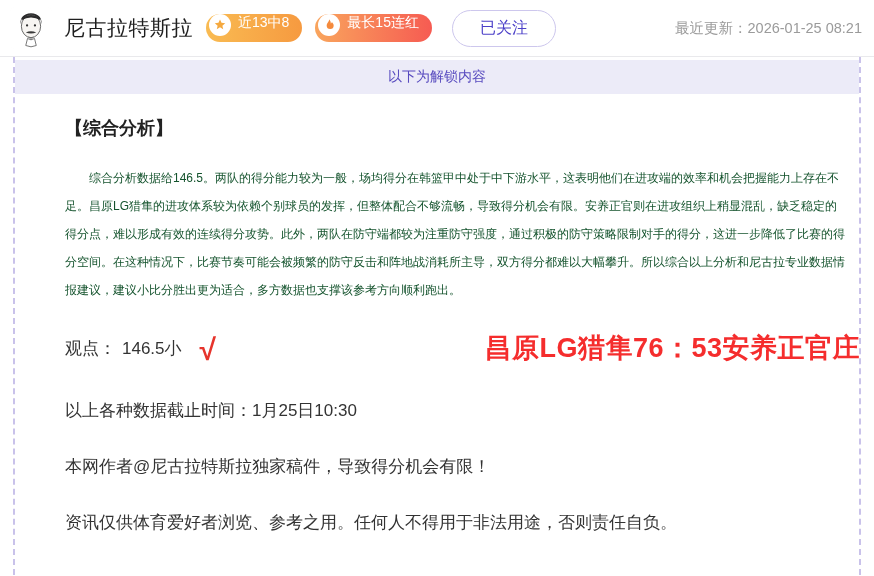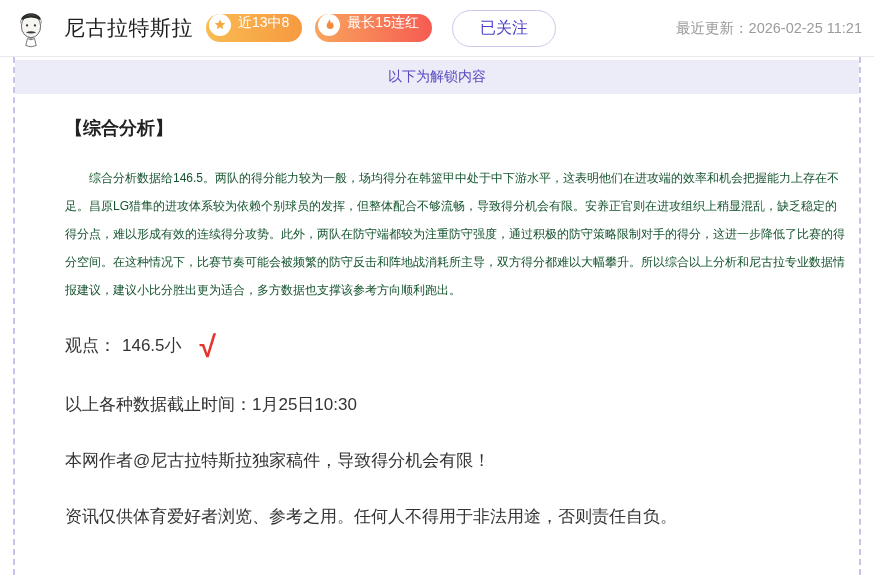--- a/index.html
+++ b/index.html
@@ -174,34 +174,35 @@
       <svg viewBox="0 0 24 24" width="14" height="14">
         <path d="M12 2c1 4-4 6-4 11a6 6 0 0 0 12 0c0-3-2-4.5-3-6-.3 1.5-1 2.3-2 2.5C15.5 7 14 4 12 2z" fill="#f58a3c"></path>
       </svg>
     </span>
     <span>最长15连红</span>
   </div>
 
   <button class="follow-btn">已关注</button>
 
   <div class="updated">
-    <span>最近更新：</span><span>2026-02-25 11:21</span>
+    <span>最近更新：</span><span>2026-01-25 08:21</span>
   </div>
 </div>
 
 <div class="panel">
   <div class="unlock-bar">以下为解锁内容</div>
 
   <div class="article">
     <div class="article-heading">【综合分析】</div>
 
     <p class="analysis">综合分析数据给146.5。两队的得分能力较为一般，场均得分在韩篮甲中处于中下游水平，这表明他们在进攻端的效率和机会把握能力上存在不足。昌原LG猎隼的进攻体系较为依赖个别球员的发挥，但整体配合不够流畅，导致得分机会有限。安养正官则在进攻组织上稍显混乱，缺乏稳定的得分点，难以形成有效的连续得分攻势。此外，两队在防守端都较为注重防守强度，通过积极的防守策略限制对手的得分，这进一步降低了比赛的得分空间。在这种情况下，比赛节奏可能会被频繁的防守反击和阵地战消耗所主导，双方得分都难以大幅攀升。所以综合以上分析和尼古拉专业数据情报建议，建议小比分胜出更为适合，多方数据也支撑该参考方向顺利跑出。</p>
 
     <div class="viewpoint-row">
       <span class="viewpoint-text"><span>观点：</span><span class="vp-value">146.5小</span></span>
       <span class="check-mark">√</span>
+      <span class="result-score">昌原LG猎隼76：53安养正官庄</span>
     </div>
 
     <div class="meta-line">以上各种数据截止时间：1月25日10:30</div>
     <div class="meta-line">本网作者@尼古拉特斯拉独家稿件，导致得分机会有限！</div>
     <div class="meta-line">资讯仅供体育爱好者浏览、参考之用。任何人不得用于非法用途，否则责任自负。</div>
   </div>
 </div>
 
 </body></html>

